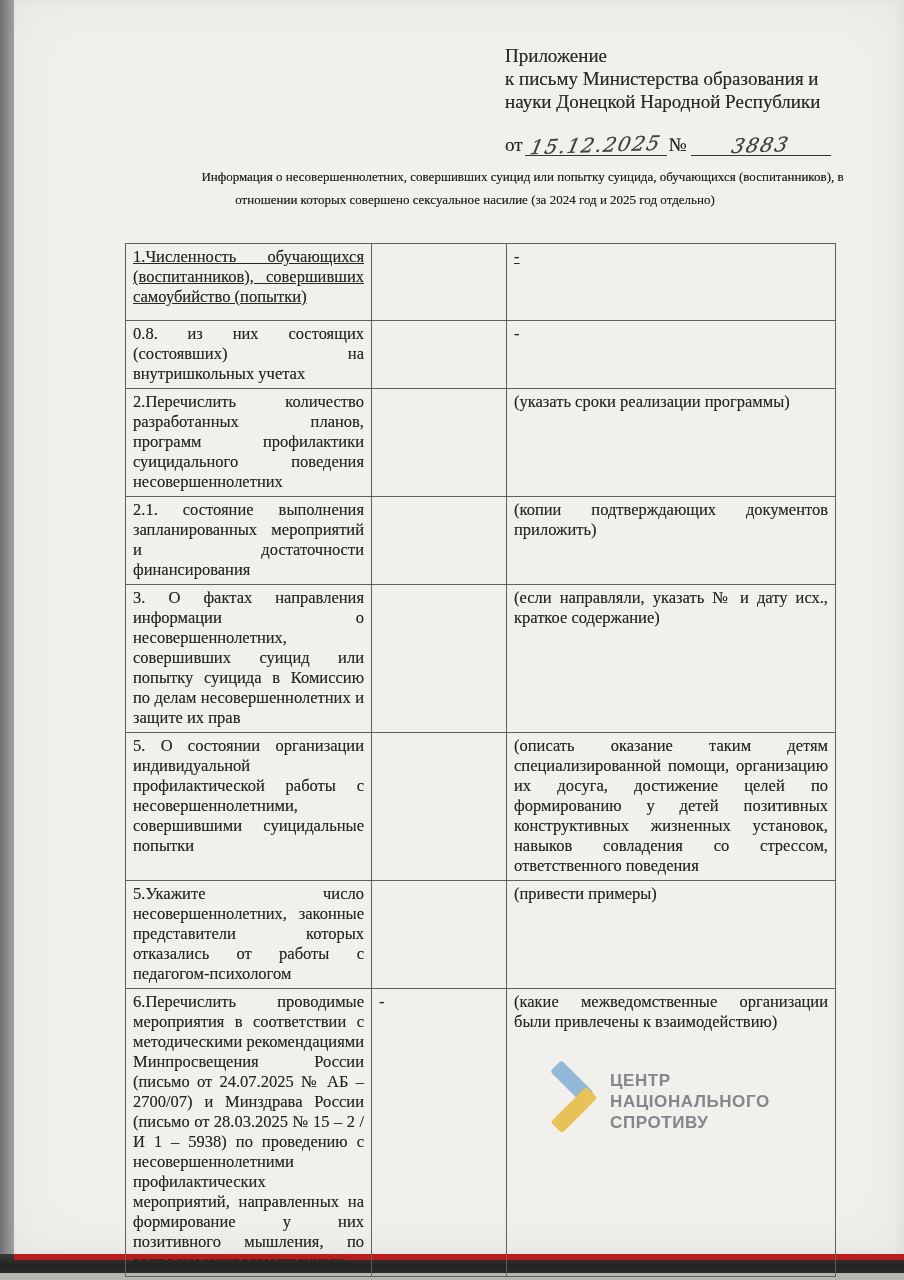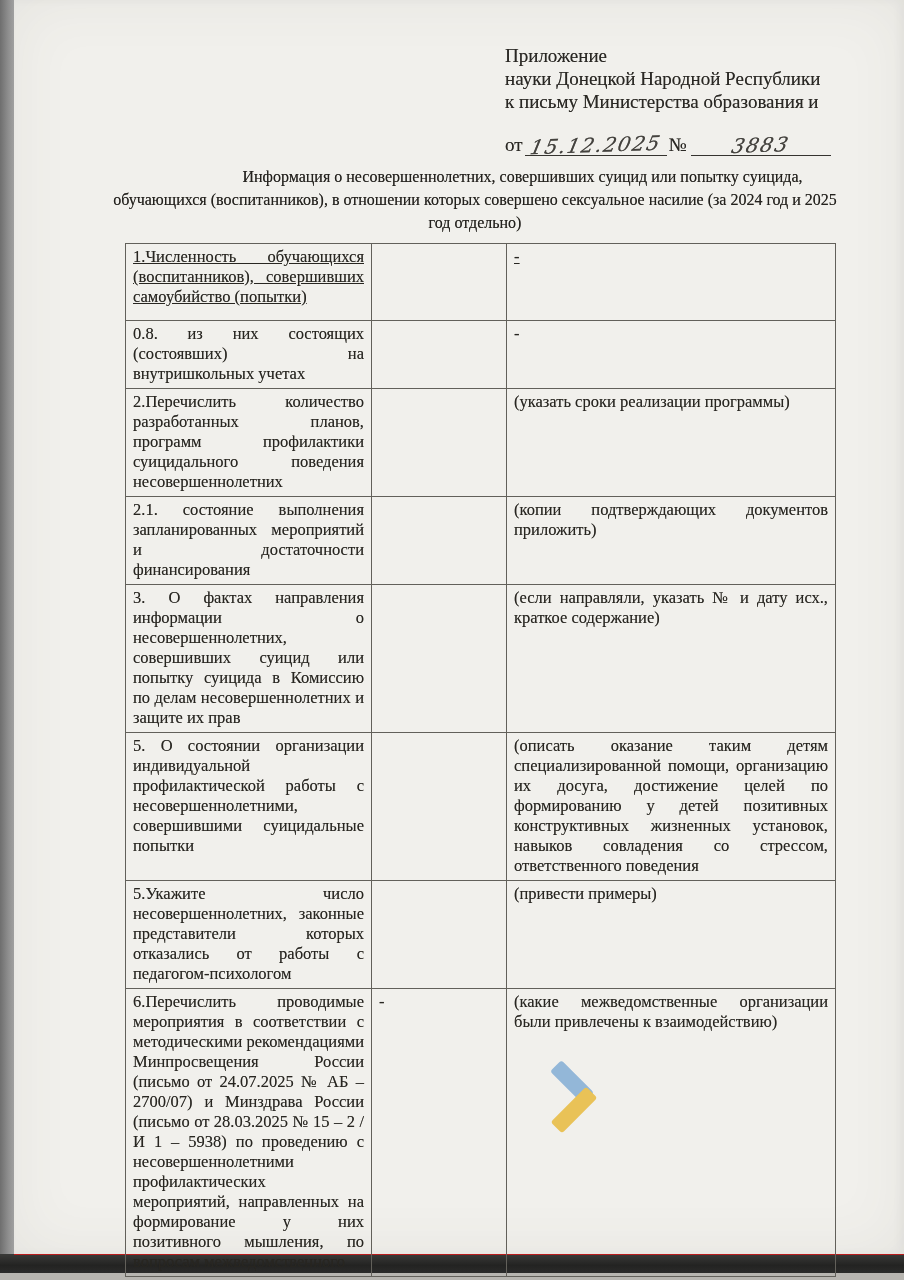--- a/index.html
+++ b/index.html
@@ -19,21 +19,21 @@
     background:linear-gradient(180deg,#3a3a38 0%,#232322 60%,#2b2b2a 100%);
   }
   .bottom-light{
     position:absolute;left:0;top:1273px;width:904px;height:7px;
     background:#b7b5b0;
   }
   .paper{
     position:absolute;left:14px;top:0;width:890px;height:1254px;
     background:#f1f0ec;
     box-shadow:inset 0 0 60px rgba(90,85,75,0.07), inset -4px 0 10px rgba(0,0,0,0.04);
-    border-bottom:1px solid #b91c1c;
+    border-bottom:6px solid #b91c1c;
     color:#262420;
   }
   .letterhead{
     position:absolute;left:491px;top:44px;
     font-size:19px;line-height:23px;color:#2a2824;
     text-shadow:0 0 0.5px rgba(42,40,36,0.55);
   }
   .lh-line4{margin-top:19px;display:flex;align-items:flex-end;}
   .seg{
     display:inline-block;border-bottom:1.5px solid #35332f;text-align:center;
@@ -43,21 +43,21 @@
   .no-label{margin-left:2px;}
   .hand{
     display:inline-block;
     font-family:"DejaVu Serif", serif;font-style:italic;
     font-size:20px;color:#44423e;letter-spacing:1.5px;
     transform:skewX(-14deg) rotate(-2deg);
     position:relative;top:2px;
   }
   .doc-title{
     position:absolute;left:91px;top:165px;width:740px;
-    font-size:16px;line-height:23px;
+    font-size:13px;line-height:23px;
     text-align:center;text-indent:95px;
     color:#24221e;
     text-shadow:0 0 0.5px rgba(36,34,30,0.6);
   }
   table.main{
     position:absolute;left:111px;top:243px;width:710px;
     border-collapse:collapse;table-layout:fixed;
     font-size:16.5px;line-height:20px;color:#282621;
     text-shadow:0 0 0.5px rgba(40,38,33,0.5);
   }
@@ -101,22 +101,22 @@
 <body>
 
 <div class="left-strip"></div>
 <div class="bottom-dark"></div>
 <div class="bottom-light"></div>
 
 <div class="paper">
 
   <div class="letterhead">
     <div>Приложение</div>
+    <div>к письму Министерства образования и</div>
     <div>науки Донецкой Народной Республики</div>
-    <div>к письму Министерства образования и</div>
     <div class="lh-line4">
       <span>от</span>
       <span class="seg seg-date"><span class="hand">15.12.2025</span></span>
       <span class="no-label">№</span>
       <span class="seg seg-num"><span class="hand">3883</span></span>
     </div>
   </div>
 
   <div class="doc-title">Информация о несовершеннолетних, совершивших суицид или попытку суицида, обучающихся (воспитанников), в отношении которых совершено сексуальное насилие (за 2024 год и 2025 год отдельно)</div>
 
@@ -168,15 +168,20 @@
       <td class="content">(какие межведомственные организации были привлечены к взаимодействию)</td>
     </tr>
   </tbody>
     </table>
 
   <div class="watermark">
     <div class="chev">
       <div class="bar blue"></div>
       <div class="bar yellow"></div>
     </div>
+    <div class="wm-text">
+      <div>ЦЕНТР</div>
+      <div>НАЦІОНАЛЬНОГО</div>
+      <div>СПРОТИВУ</div>
+    </div>
   </div>
 
 </div>
 
 </body></html>

